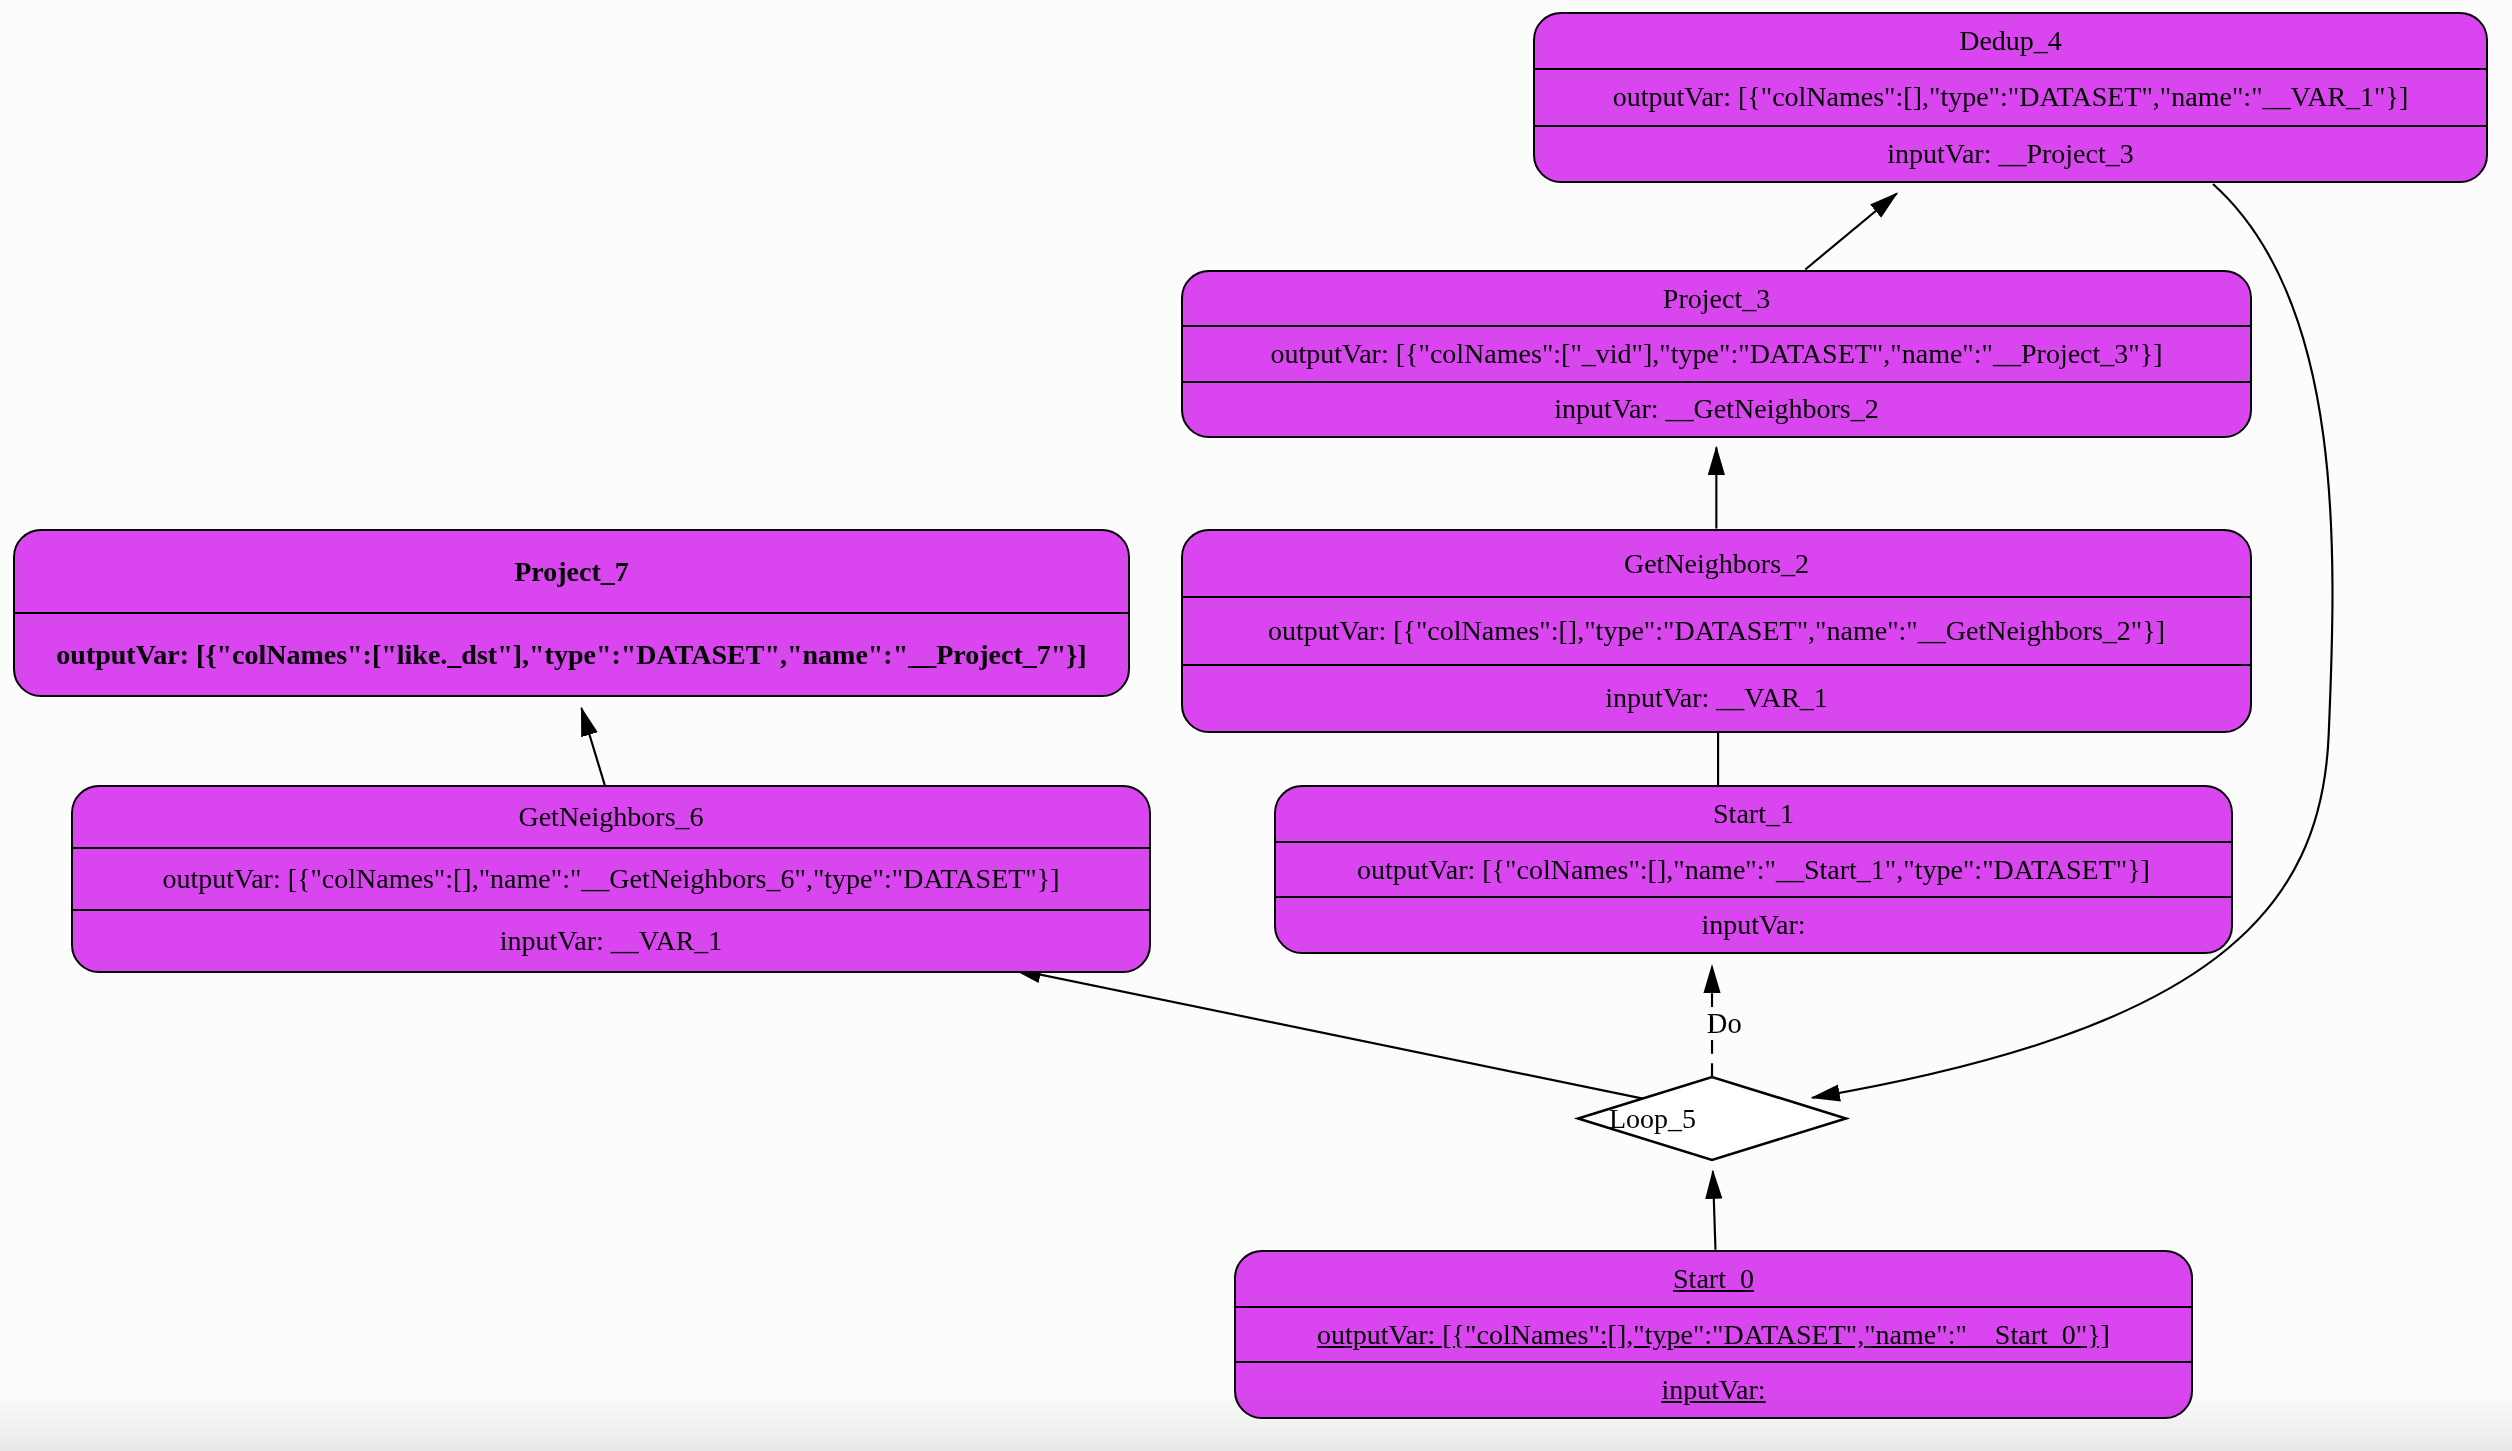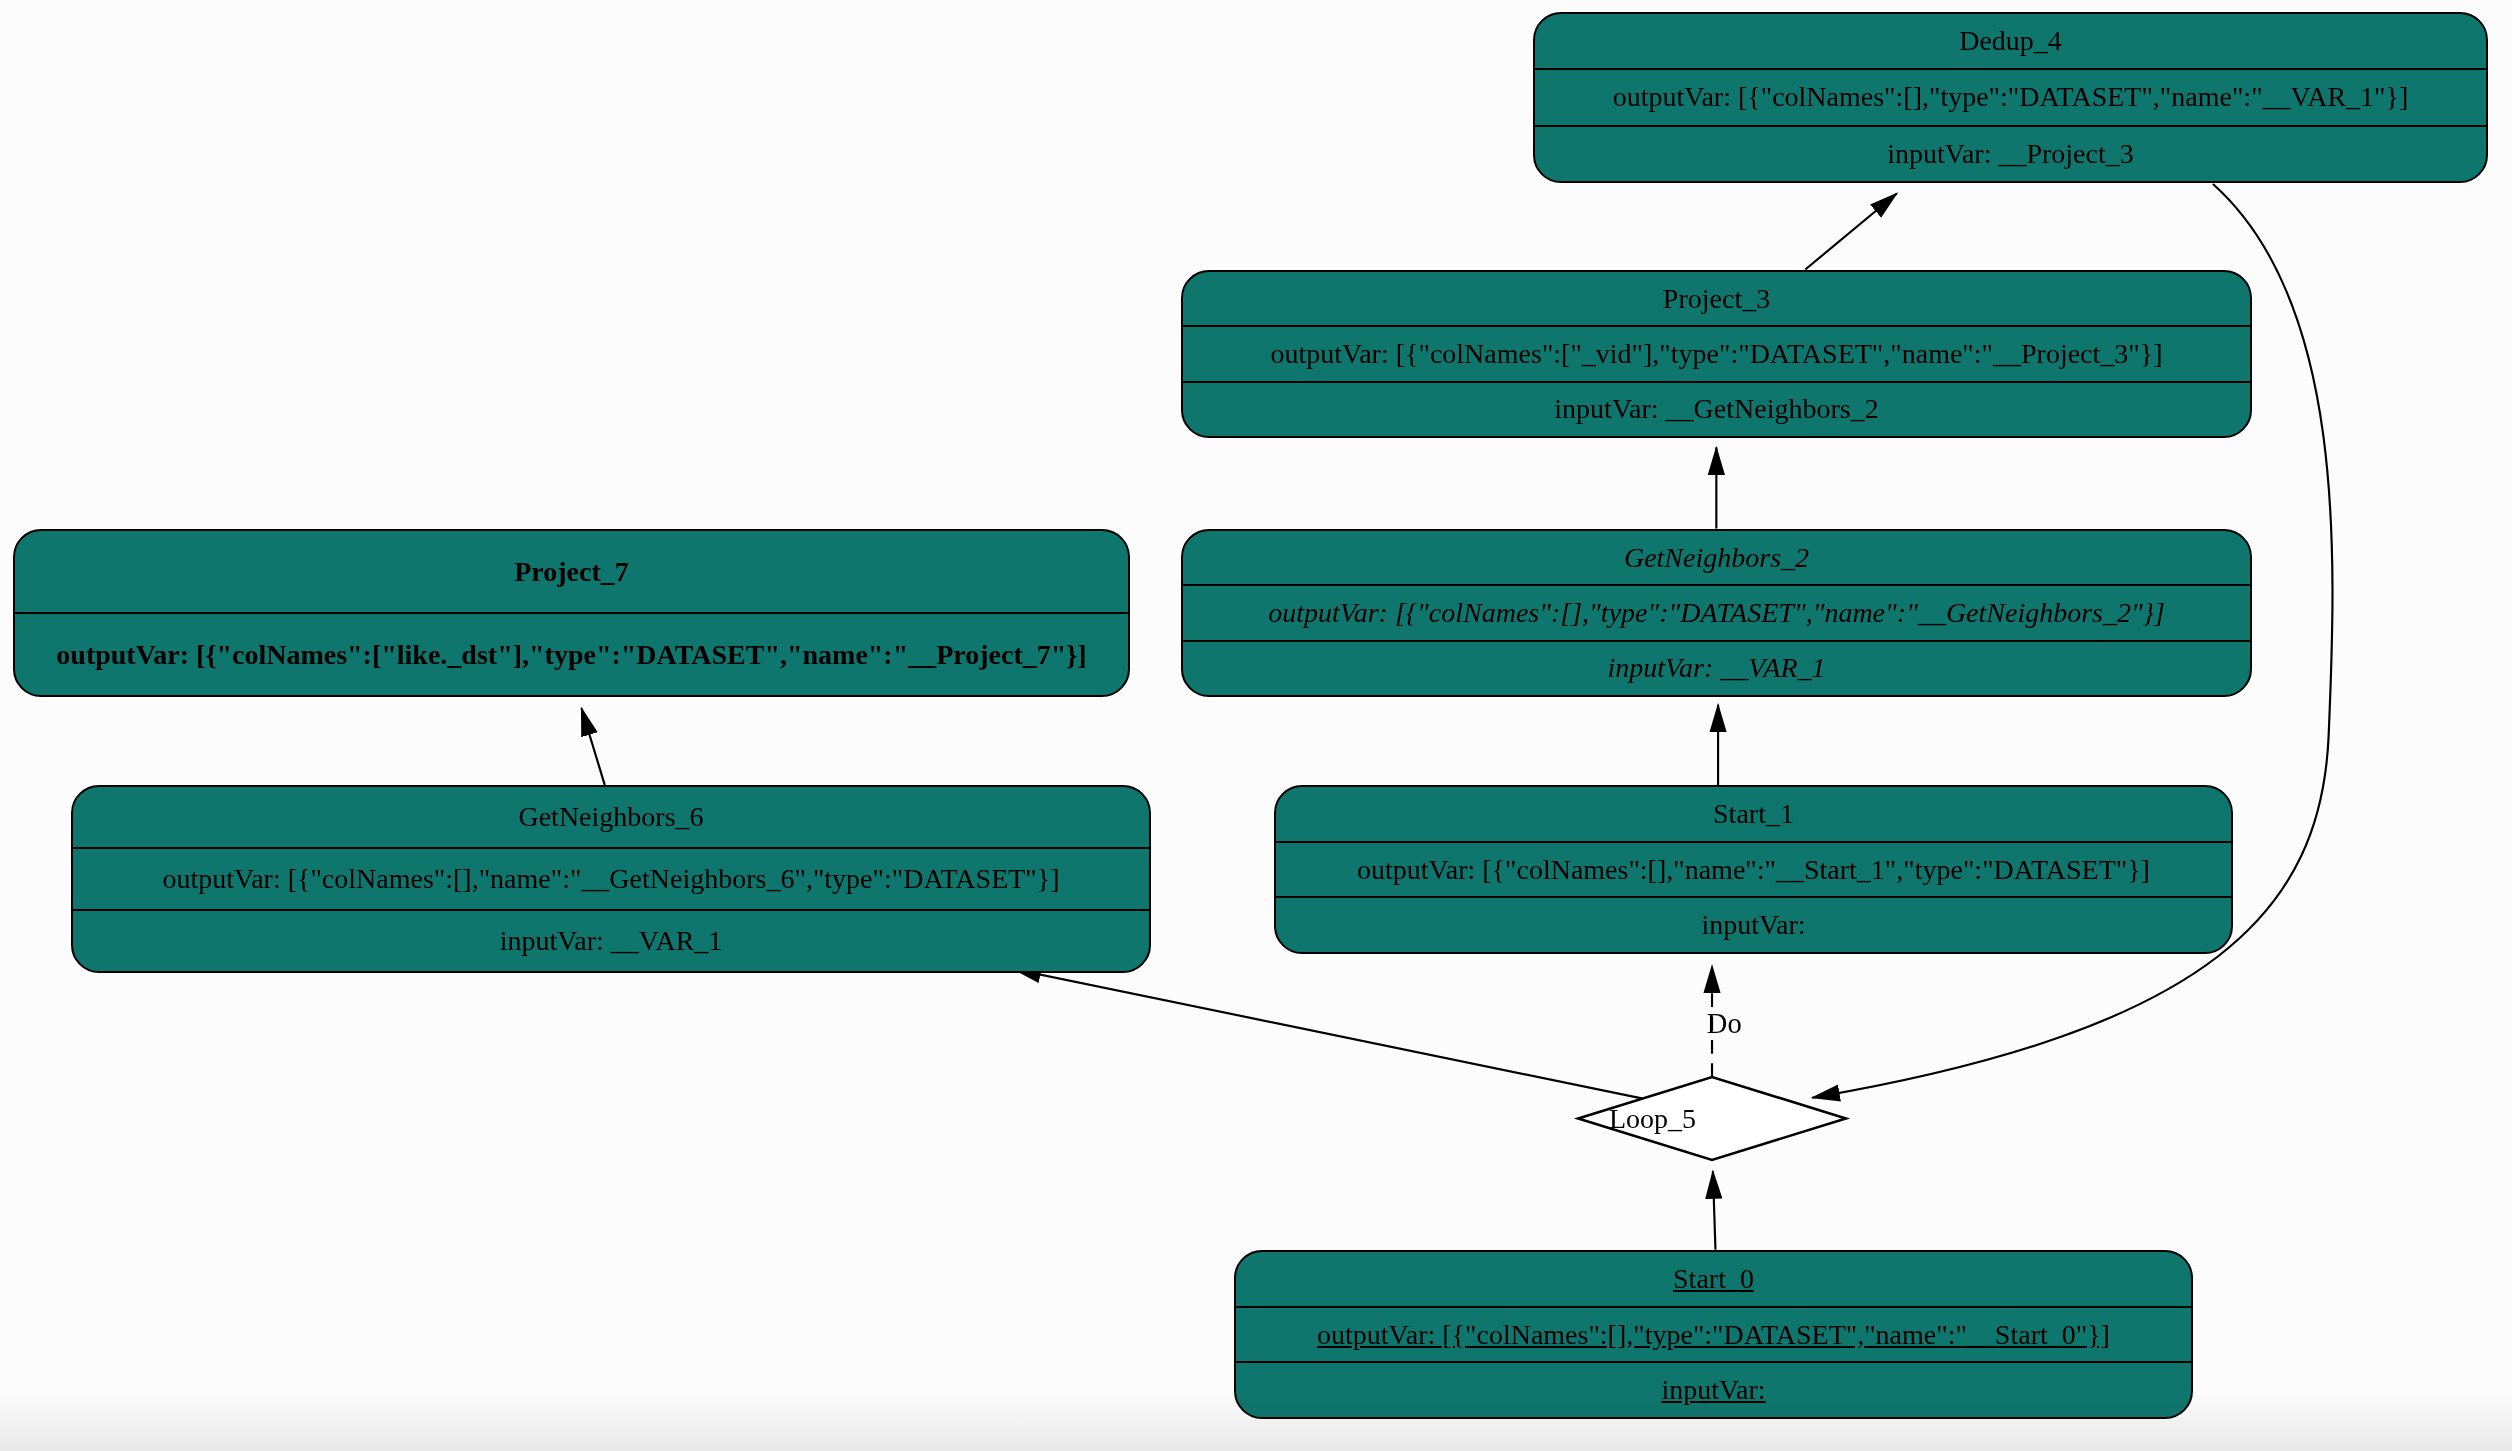--- a/index.html
+++ b/index.html
@@ -13,21 +13,21 @@
     font-family: "Liberation Serif", "DejaVu Serif", serif;
     color: #000;
   }
   .edges-layer {
     position: absolute;
     left: 0; top: 0;
     width: 2512px; height: 1451px;
   }
   .node {
     position: absolute;
-    background: #0f766e;
+    background: #d946ef;
     border: 2.6px solid #000;
     border-radius: 28px;
     display: flex;
     flex-direction: column;
     overflow: hidden;
     box-sizing: border-box;
   }
   .node .row {
     flex: 1;
     display: flex;
@@ -99,21 +99,21 @@
     <div class="row">outputVar: [{"colNames":[],"type":"DATASET","name":"__VAR_1"}]</div>
     <div class="row">inputVar: __Project_3</div>
   </div>
 
   <div class="node" style="left:1181px; top:270px; width:1071px; height:168px;">
     <div class="row">Project_3</div>
     <div class="row">outputVar: [{"colNames":["_vid"],"type":"DATASET","name":"__Project_3"}]</div>
     <div class="row">inputVar: __GetNeighbors_2</div>
   </div>
 
-  <div class="node" style="left:1181px; top:529px; width:1071px; height:168px;font-style:italic;">
+  <div class="node" style="left:1181px; top:529px; width:1071px; height:204px;">
     <div class="row">GetNeighbors_2</div>
     <div class="row">outputVar: [{"colNames":[],"type":"DATASET","name":"__GetNeighbors_2"}]</div>
     <div class="row">inputVar: __VAR_1</div>
   </div>
 
   <div class="node" style="left:13px; top:529px; width:1117px; height:168px;font-weight:bold;">
     <div class="row">Project_7</div>
     <div class="row">outputVar: [{"colNames":["like._dst"],"type":"DATASET","name":"__Project_7"}]</div>
   </div>
 

